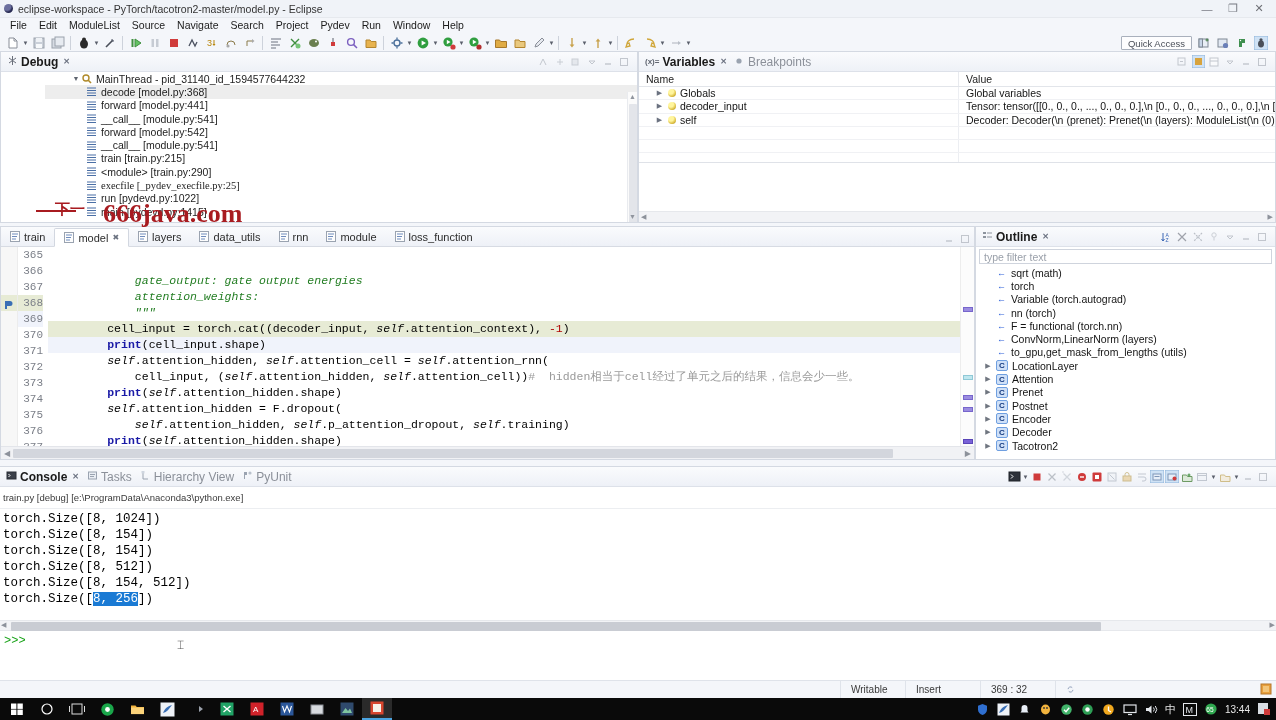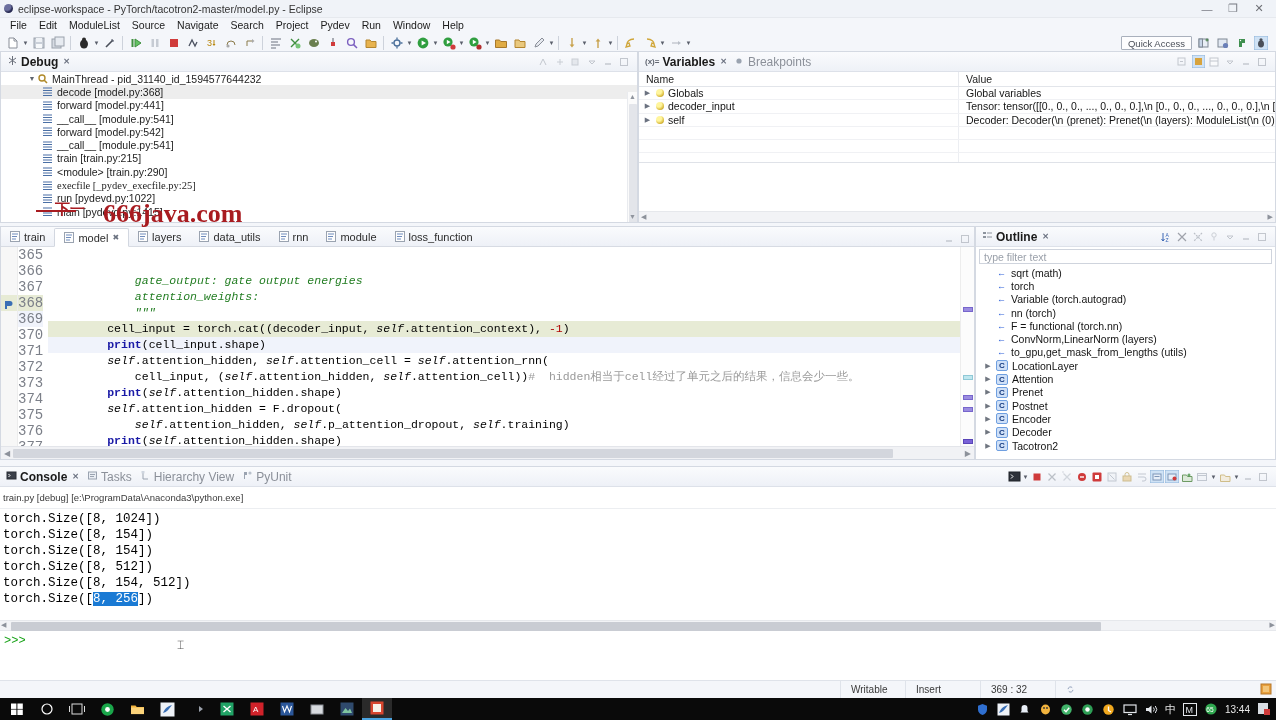--- a/index.html
+++ b/index.html
@@ -65,39 +65,39 @@
   .vtab.active { font-weight:bold; color:#1a1a1a; }
   .vtab.inactive { color:#8b9099; }
   .vtab .xmark { font-size:8px; color:#6b7280; margin-left:2px; }
   .view-tools { margin-left:auto; display:flex; align-items:center; gap:2px; padding-right:2px;}
   .vt-ico { width:14px; height:14px; display:flex; align-items:center; justify-content:center;
             opacity:.55; }
 
   
   .debug-body { position:absolute; inset:20px 0 0 0; overflow:hidden; background:#fff; }
   .tree-row { display:flex; align-items:center; height:13.3px; font-size:10.5px; color:#1d1d1d;
-              padding-left:4px; white-space:nowrap; }
+              padding-left:4px; white-space:nowrap;margin-left:44px; }
   .tree-row.sel { background:#ededed; }
   .twisty { width:10px; text-align:center; color:#5f6570; font-size:7px; }
   .thread-ico { width:11px; display:inline-flex; justify-content:center; }
   .frame-ico { width:12px; display:inline-flex; justify-content:center; }
   .vscroll-col { position:absolute; right:0; top:20px; bottom:0; width:10px; background:#fbfbfb;
                  border-left:1px solid #e9ebef; }
   .vscroll-col .arr { text-align:center; font-size:7px; color:#90959e; line-height:10px;}
   .vscroll-thumb { position:absolute; left:1px; width:8px; background:#e3e5ea; border-radius:1px; }
 
   
   .vars-body { position:absolute; inset:20px 0 0 0; background:#fff; }
   .vars-head { display:flex; height:15px; font-size:10.5px; color:#1c1c1c;
                border-bottom:1px solid #e2e5ea; background:#fff; }
   .vars-head .c1 { width:320px; padding-left:7px; border-right:1px solid #e8eaee; line-height:15px;}
   .vars-head .c2 { flex:1; padding-left:7px; line-height:15px; }
   .vrow { display:flex; height:13.3px; font-size:10.5px; color:#141414;
           border-bottom:1px solid #f0f1f4; }
-  .vrow .c1 { width:320px; display:flex; align-items:center; gap:4px; padding-left:4px;
+  .vrow .c1 { width:320px; display:flex; align-items:center; gap:4px; padding-left:16px;
               border-right:1px solid #eceef2; }
   .vrow .c2 { flex:1; padding-left:7px; line-height:13.3px; overflow:hidden;
               white-space:nowrap; text-overflow:clip; }
   .vdot { width:8px; height:8px; border-radius:50%;
           background:radial-gradient(circle at 35% 30%, #fff59d 0 35%, #d9b93a 70%, #8a7317 100%);}
   .detail-pane { position:absolute; left:0; right:0; bottom:0; height:60px;
                  border-top:1px solid #dfe2e8; background:#fff; }
   .detail-hscroll { position:absolute; left:0; right:0; bottom:0; height:11px;
                     background:#f2f3f6; border-top:1px solid #e6e8ec; display:flex;
                     align-items:center; justify-content:space-between; padding:0 2px;
@@ -109,21 +109,21 @@
   .etab { display:flex; align-items:center; gap:4px; height:19px; padding:0 9px;
           font-size:11px; color:#2d2d2d; white-space:nowrap; }
   .etab.active { background:#fff; border:1px solid #d2d7e0; border-bottom:1px solid #fff;
                  border-radius:2px 2px 0 0; margin-bottom:-1px; }
   .etab .pyico { width:10px; height:11px; display:inline-flex; }
   .etab .xmark { font-size:8px; color:#6b7280; }
   .editor-body { position:absolute; left:0; right:0; top:20px; bottom:13px; background:#fff;
                  display:flex; overflow:hidden; }
   .ann-col { width:17px; background:#f7f7f7; border-right:1px solid #ececec; }
   .gutter { width:30px; background:#fff; text-align:right; padding-right:5px;
-            font-family:"Liberation Mono", monospace; font-size:14px; color:#7b7f88; }
+            font-family:"Liberation Mono", monospace; font-size:11px; color:#7b7f88; }
   .code { flex:1; position:relative; font-family:"Liberation Mono", monospace; font-size:11.5px;
           color:#000; overflow:hidden; white-space:pre; }
   .cl { height:16px; line-height:16px; padding-left:4px; white-space:pre; }
   .cl.hl-exec { background:#e7ebd5; }
   .cl.hl-cur  { background:#f0f3fb; }
   .glrow { height:16px; line-height:16px; }
   .bi { color:#1a1aa6; font-weight:bold; }
   .doc { color:#227d22; font-style:italic; }
   .slf { color:#000; font-style:italic; }
   .num { color:#b00000; }

